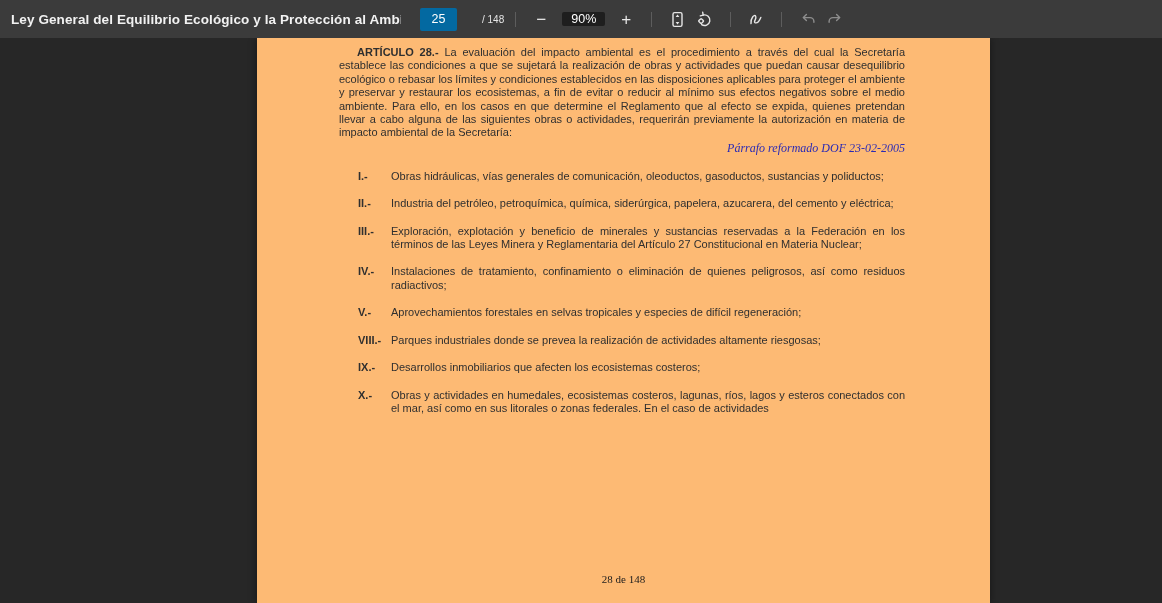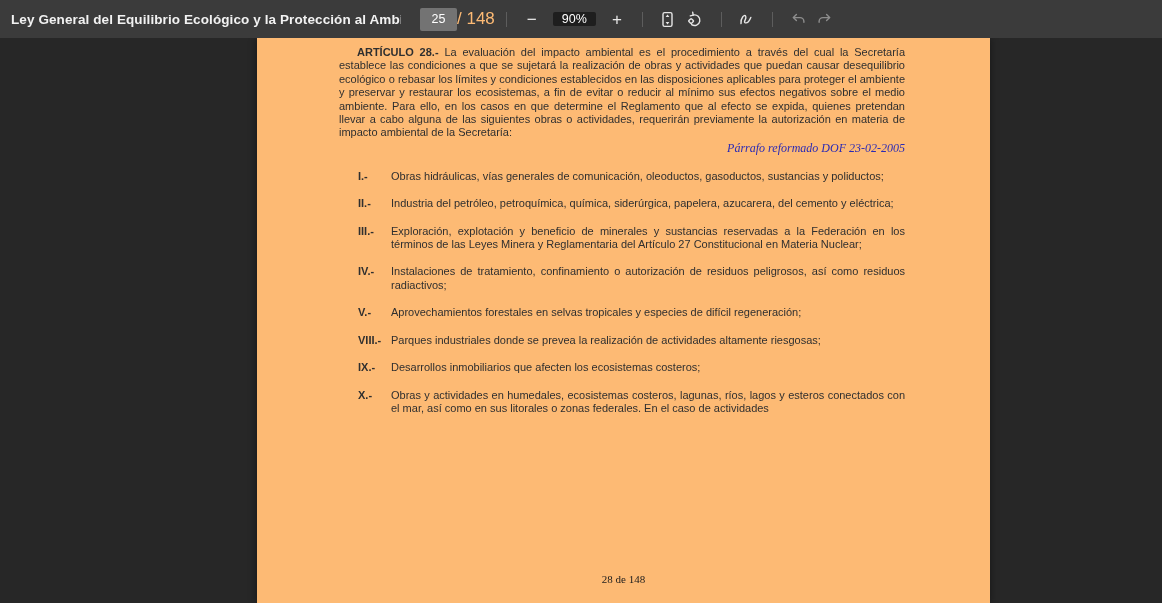--- a/index.html
+++ b/index.html
@@ -7,24 +7,24 @@
                font-family: "Liberation Sans", sans-serif; }
 
   
   .toolbar { position: absolute; top: 0; left: 0; width: 1162px; height: 38px;
              background: #3b3b3b; color: #ededed; z-index: 5; }
   .tb-title { position: absolute; left: 11px; top: 0; height: 38px; display: flex; align-items: center;
               font-size: 13.5px; font-weight: 600; letter-spacing: 0.1px; color: #f2f2f2;
               max-width: 390px; white-space: nowrap; overflow: hidden; }
   .tb-controls { position: absolute; left: 406px; top: 0; height: 38px;
                  display: flex; align-items: center; }
-  .page-input { width: 37px; height: 23px; margin-left: 14px; background: #737373; border: none;
+  .page-input { width: 37px; height: 23px; margin-left: 14px; background: #0369a1; border: none;
                 border-radius: 2px; color: #ffffff; text-align: center; font-size: 12.5px;
                 font-family: "Liberation Sans", sans-serif; outline: none; }
-  .page-total { margin-left: 0; font-size: 17px; color: #fdba74; white-space: pre; }
+  .page-total { margin-left: 25px; font-size: 10px; color: #e5e5e5; white-space: pre; }
   .tb-sep { width: 1px; height: 15px; background: #5d5d5d; margin: 0 11px; }
   .tb-btn { background: transparent; border: none; color: #e8e8e8; width: 28px; height: 30px;
             display: flex; align-items: center; justify-content: center; cursor: default;
             font-family: "Liberation Sans", sans-serif; padding: 0; }
   .tb-btn.txt { font-size: 17px; font-weight: 400; line-height: 1; }
   .zoom-box { background: #1e1e1e; border-radius: 2px; padding: 0 9px; font-size: 12.5px;
               color: #ffffff; margin: 0 7px; }
   .tb-btn svg { display: block; }
   .icon-stroke { stroke: #e6e6e6; stroke-width: 1.4; fill: none; stroke-linecap: round; stroke-linejoin: round; }
   .icon-fill { fill: #e6e6e6; stroke: none; }
@@ -143,21 +143,21 @@
       <div class="item">
         <div class="item-row">
           <span class="item-num">III.-</span>
           <span class="item-text">Exploración, explotación y beneficio de minerales y sustancias reservadas a la Federación en los términos de las Leyes Minera y Reglamentaria del Artículo 27 Constitucional en Materia Nuclear;</span>
         </div>
       </div>
 
       <div class="item">
         <div class="item-row">
           <span class="item-num">IV.-</span>
-          <span class="item-text">Instalaciones de tratamiento, confinamiento o autorización de residuos peligrosos, así como residuos radiactivos;</span>
+          <span class="item-text">Instalaciones de tratamiento, confinamiento o eliminación de quienes peligrosos, así como residuos radiactivos;</span>
         </div>
       </div>
 
       <div class="item">
         <div class="item-row">
           <span class="item-num">V.-</span>
           <span class="item-text">Aprovechamientos forestales en selvas tropicales y especies de difícil regeneración;</span>
         </div>
       </div>
 

